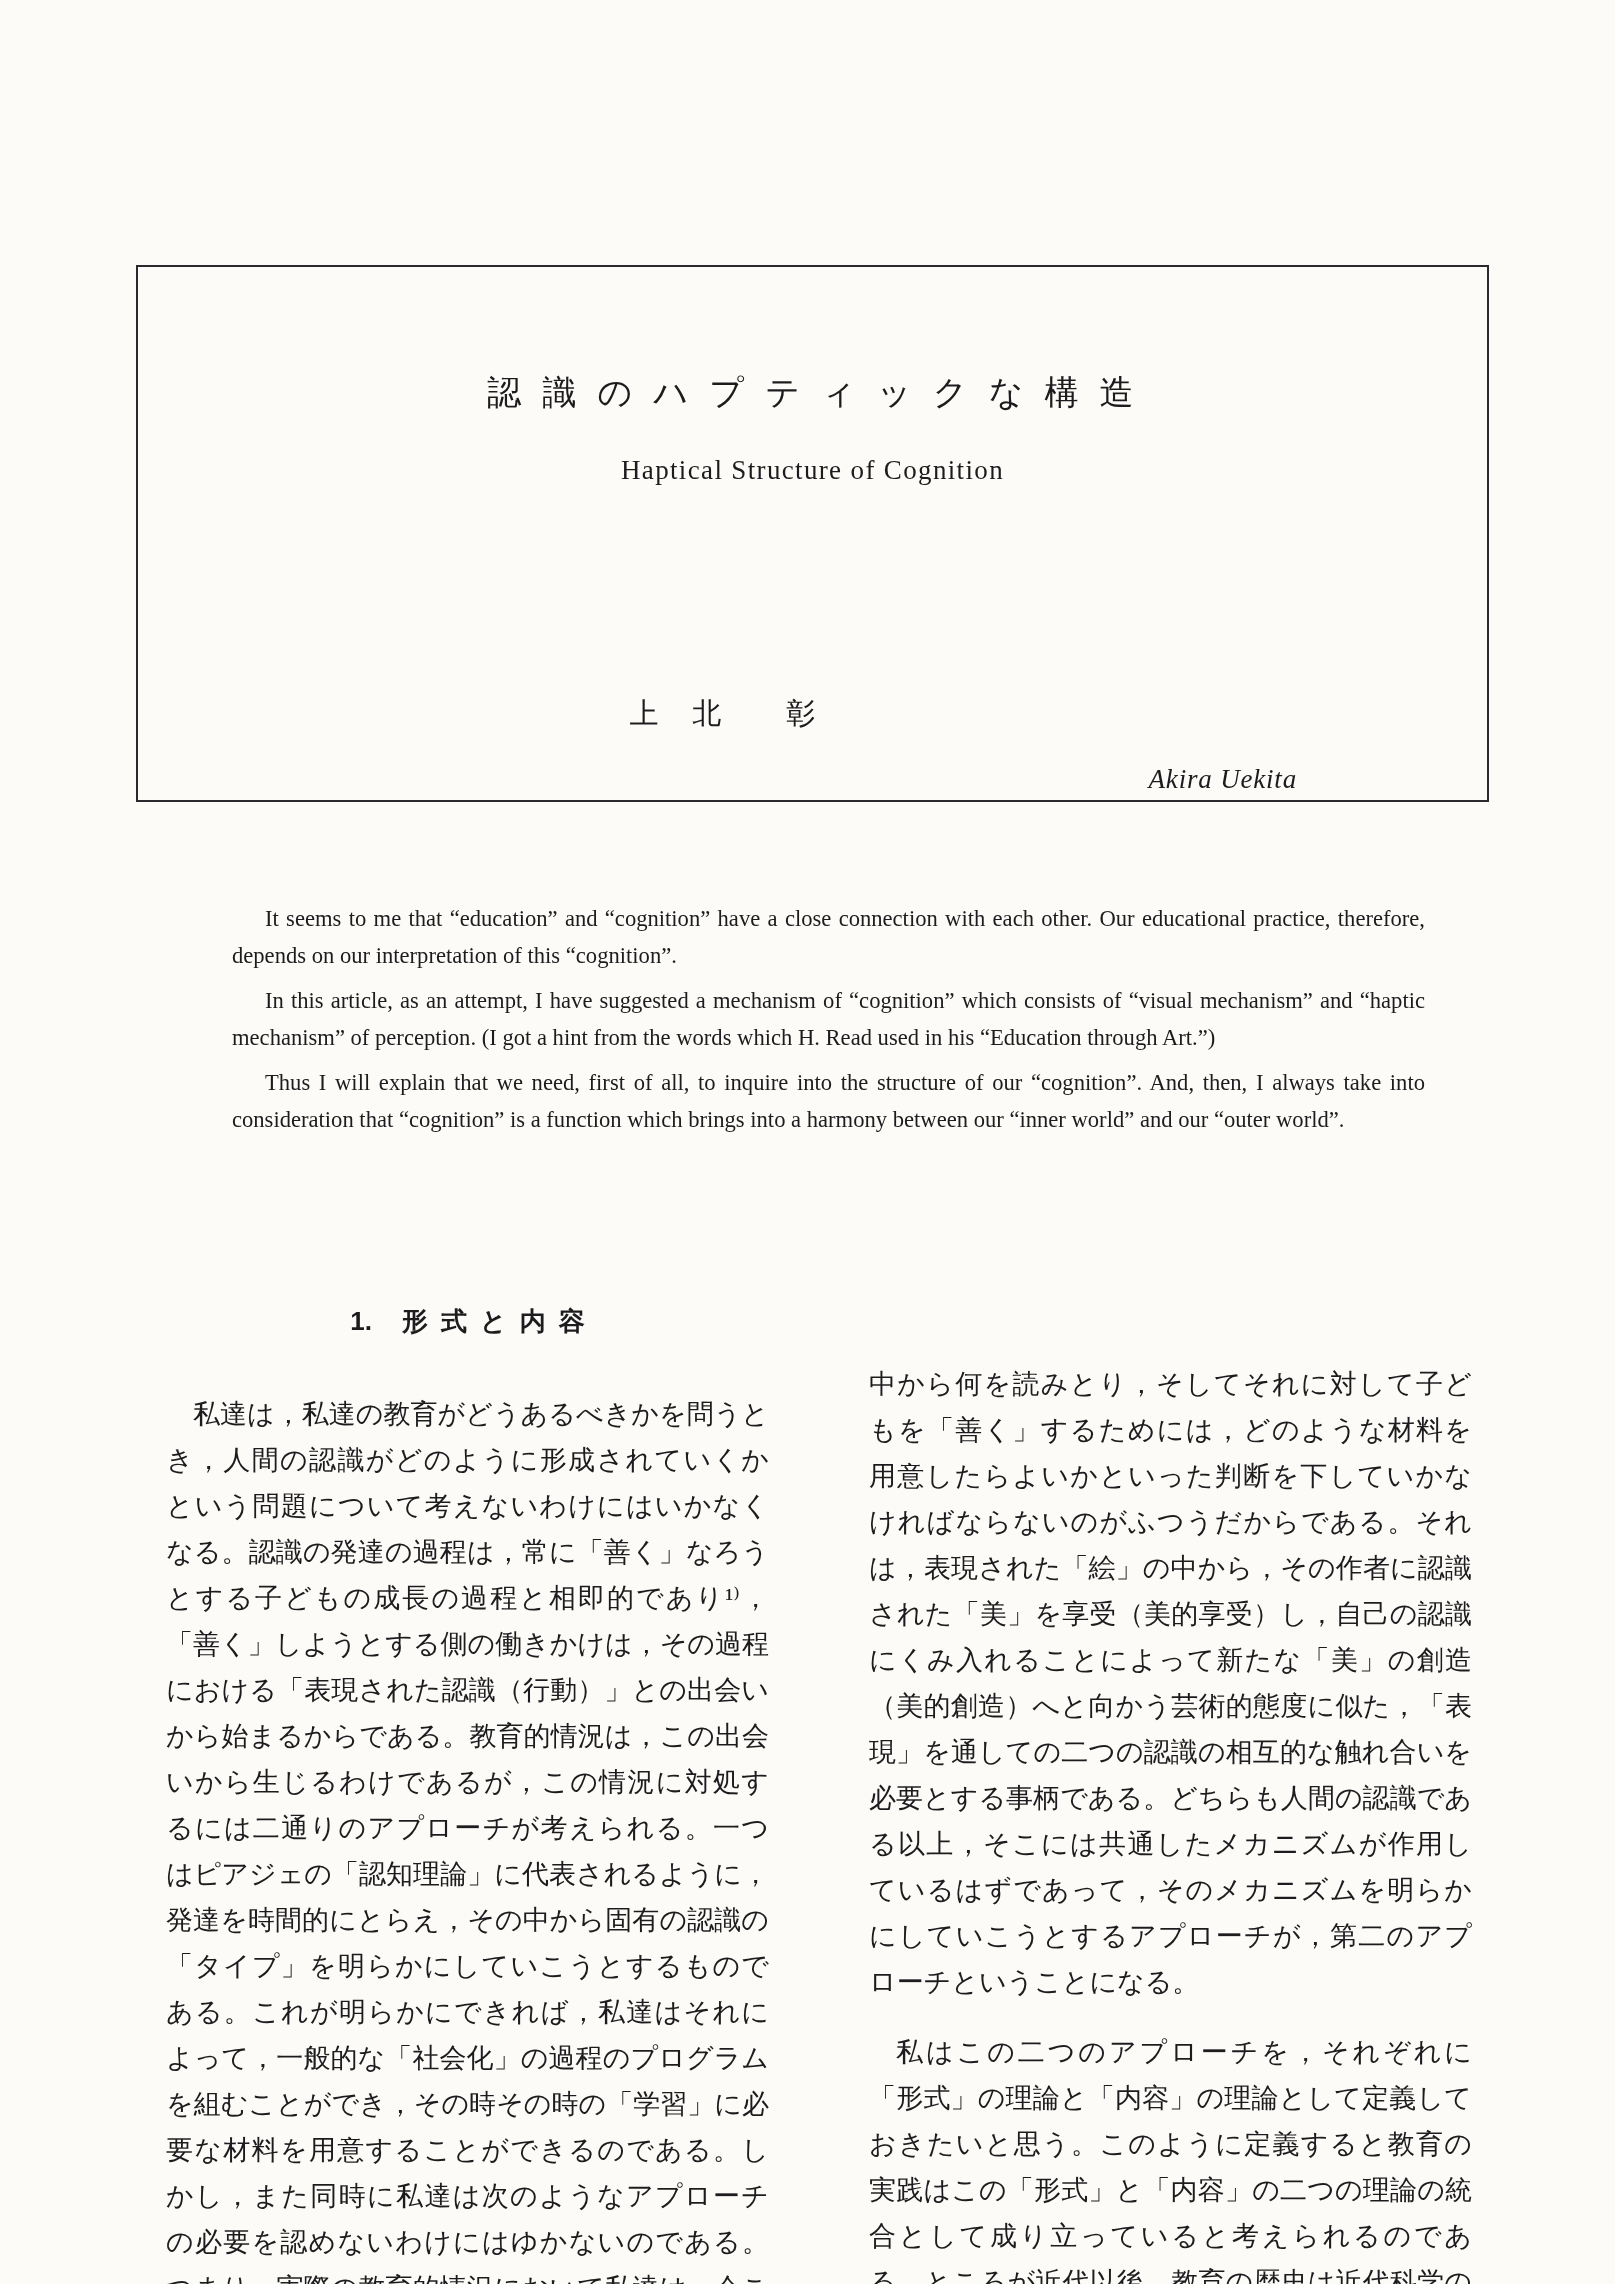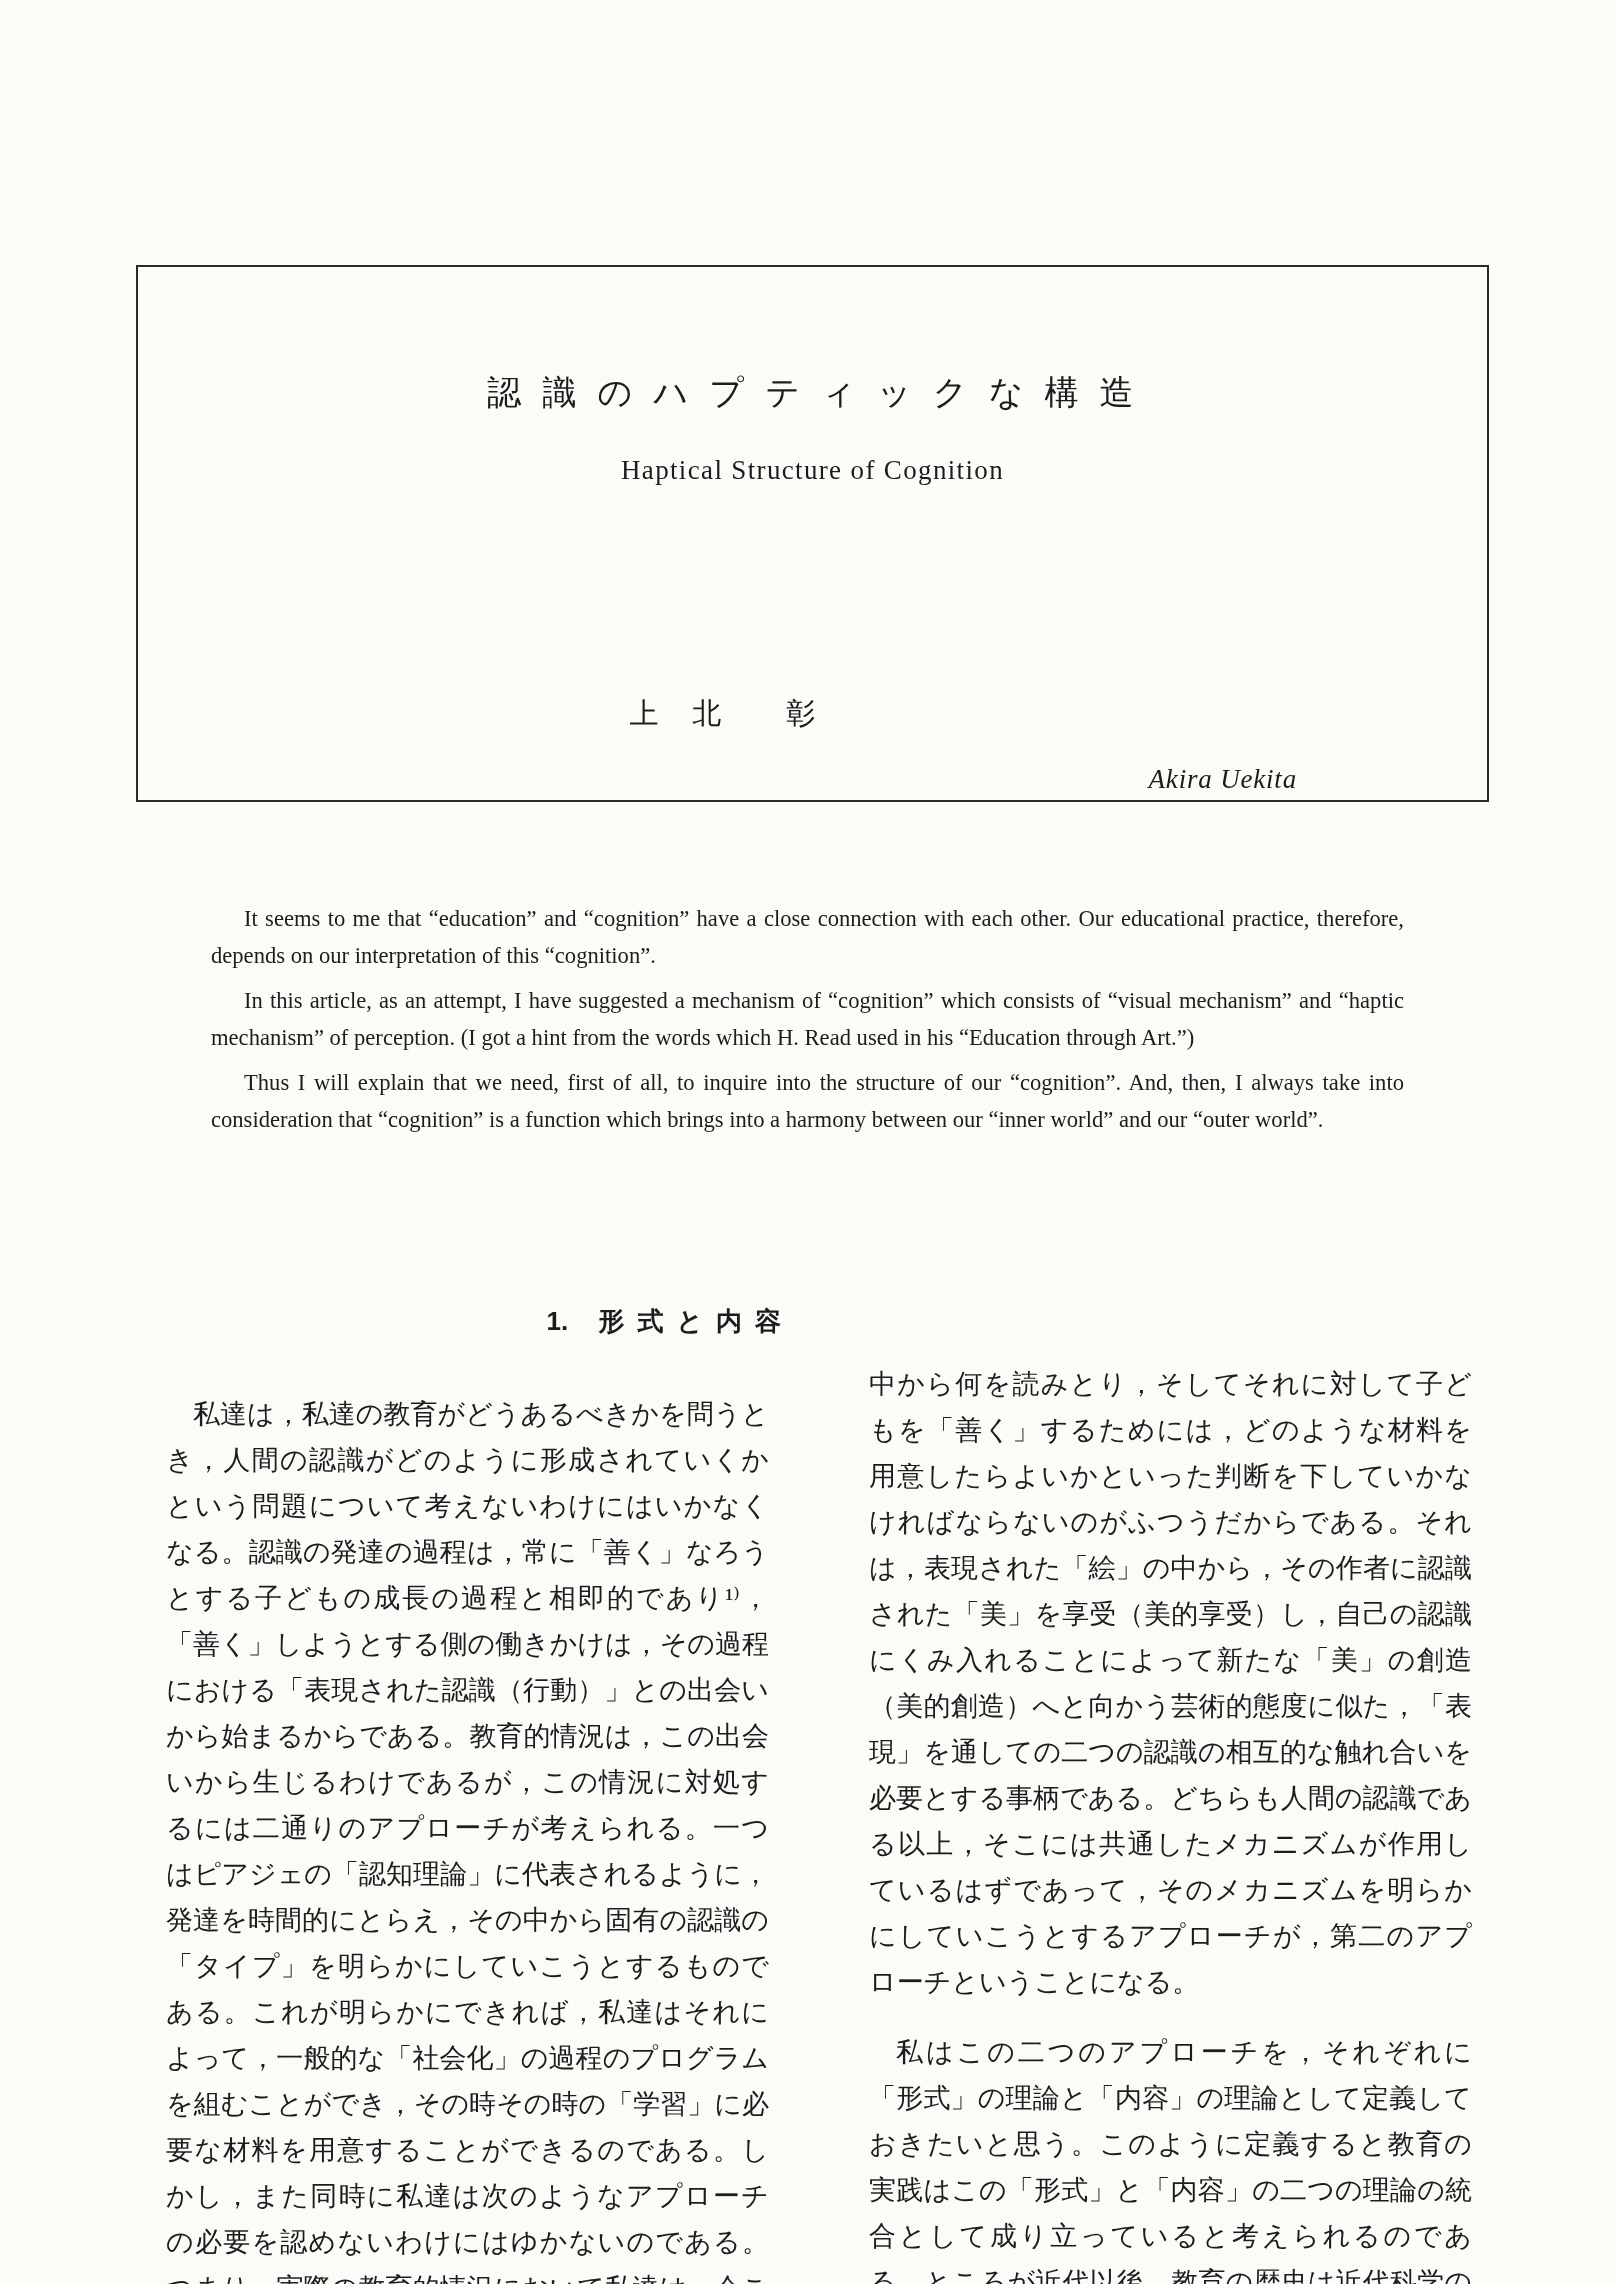--- a/index.html
+++ b/index.html
@@ -51,21 +51,21 @@
   .author-en {
     margin-top: 22px;
     font-size: 27px;
     font-style: italic;
     letter-spacing: 0.03em;
   }
 
   
   .abstract {
     position: absolute;
-    left: 195px;
+    left: 216px;
     top: 884px;
     width: 1209px;
     font-size: 22.6px;
     line-height: 37px;
     text-align: justify;
   }
   .abstract p {
     text-indent: 33px;
   }
 
@@ -86,21 +86,21 @@
     width: 651px;
     flex: 0 0 651px;
   }
   .col-right {
     padding-top: 49px;
   }
   .section-heading {
     font-family: "Liberation Sans", "DejaVu Sans", sans-serif;
     font-size: 26px;
     font-weight: bold;
-    text-align: right;
+    text-align: center;
     line-height: 34px;
     padding-top: 8px;
     margin-bottom: 45px;
     white-space: nowrap;
   }
   .section-heading .sec-num {
     margin-right: 0.85em;
     letter-spacing: 0;
   }
   .section-heading .sec-ttl {

